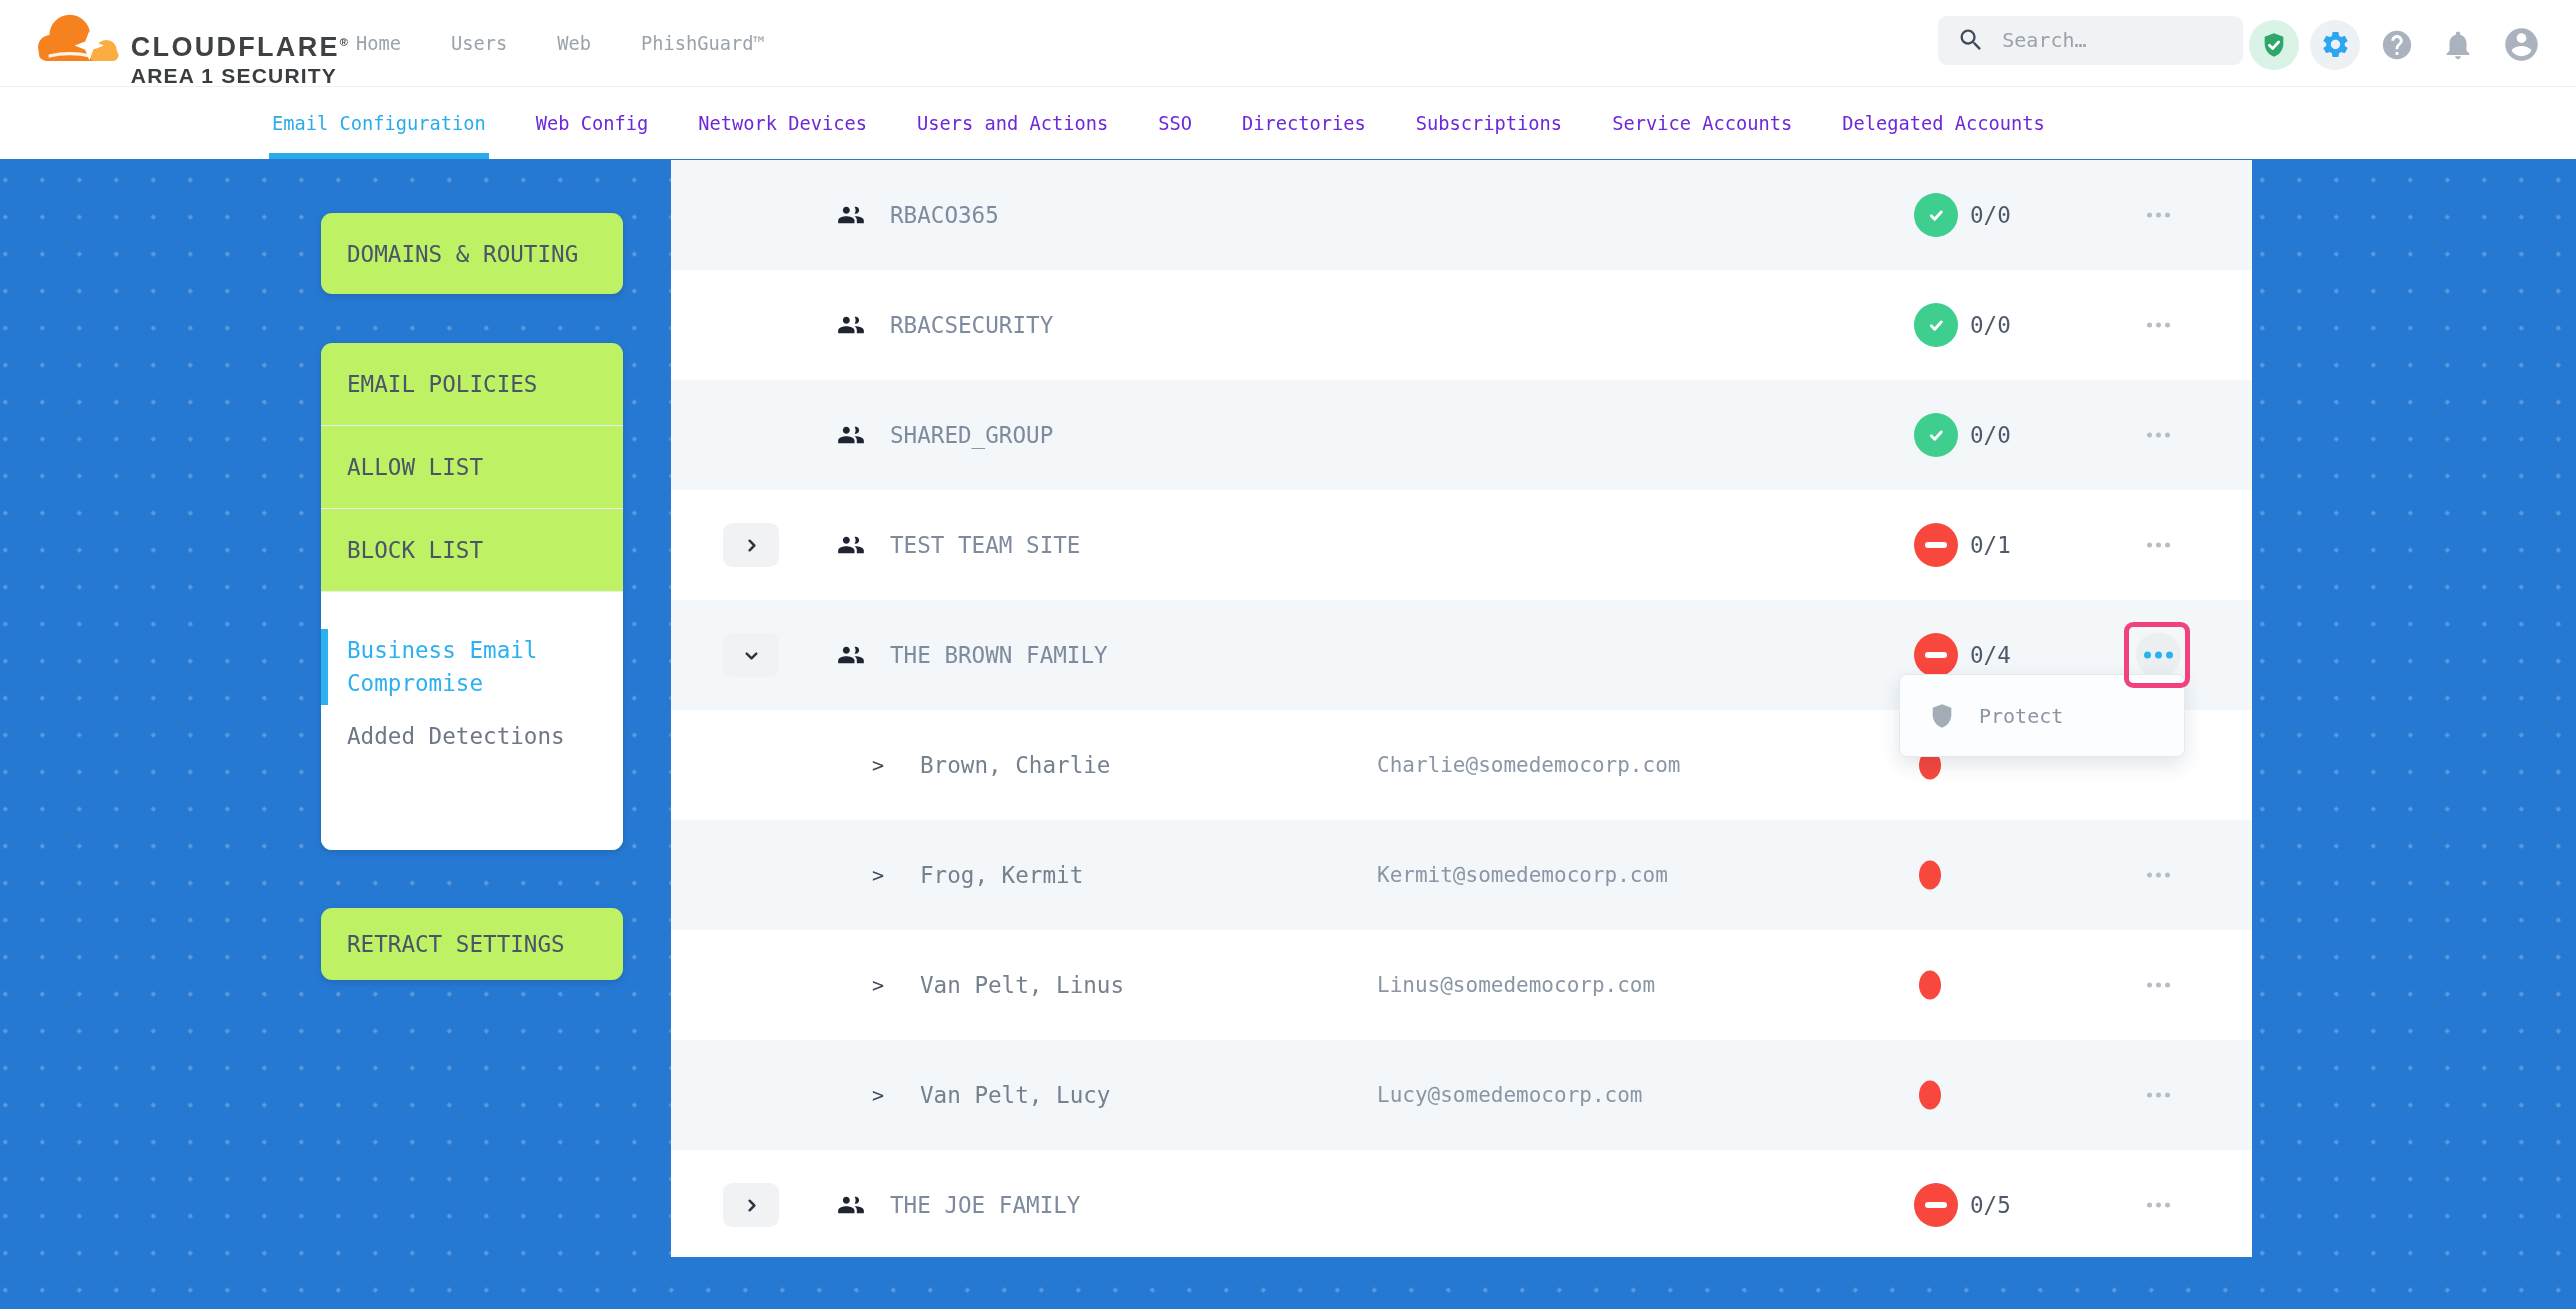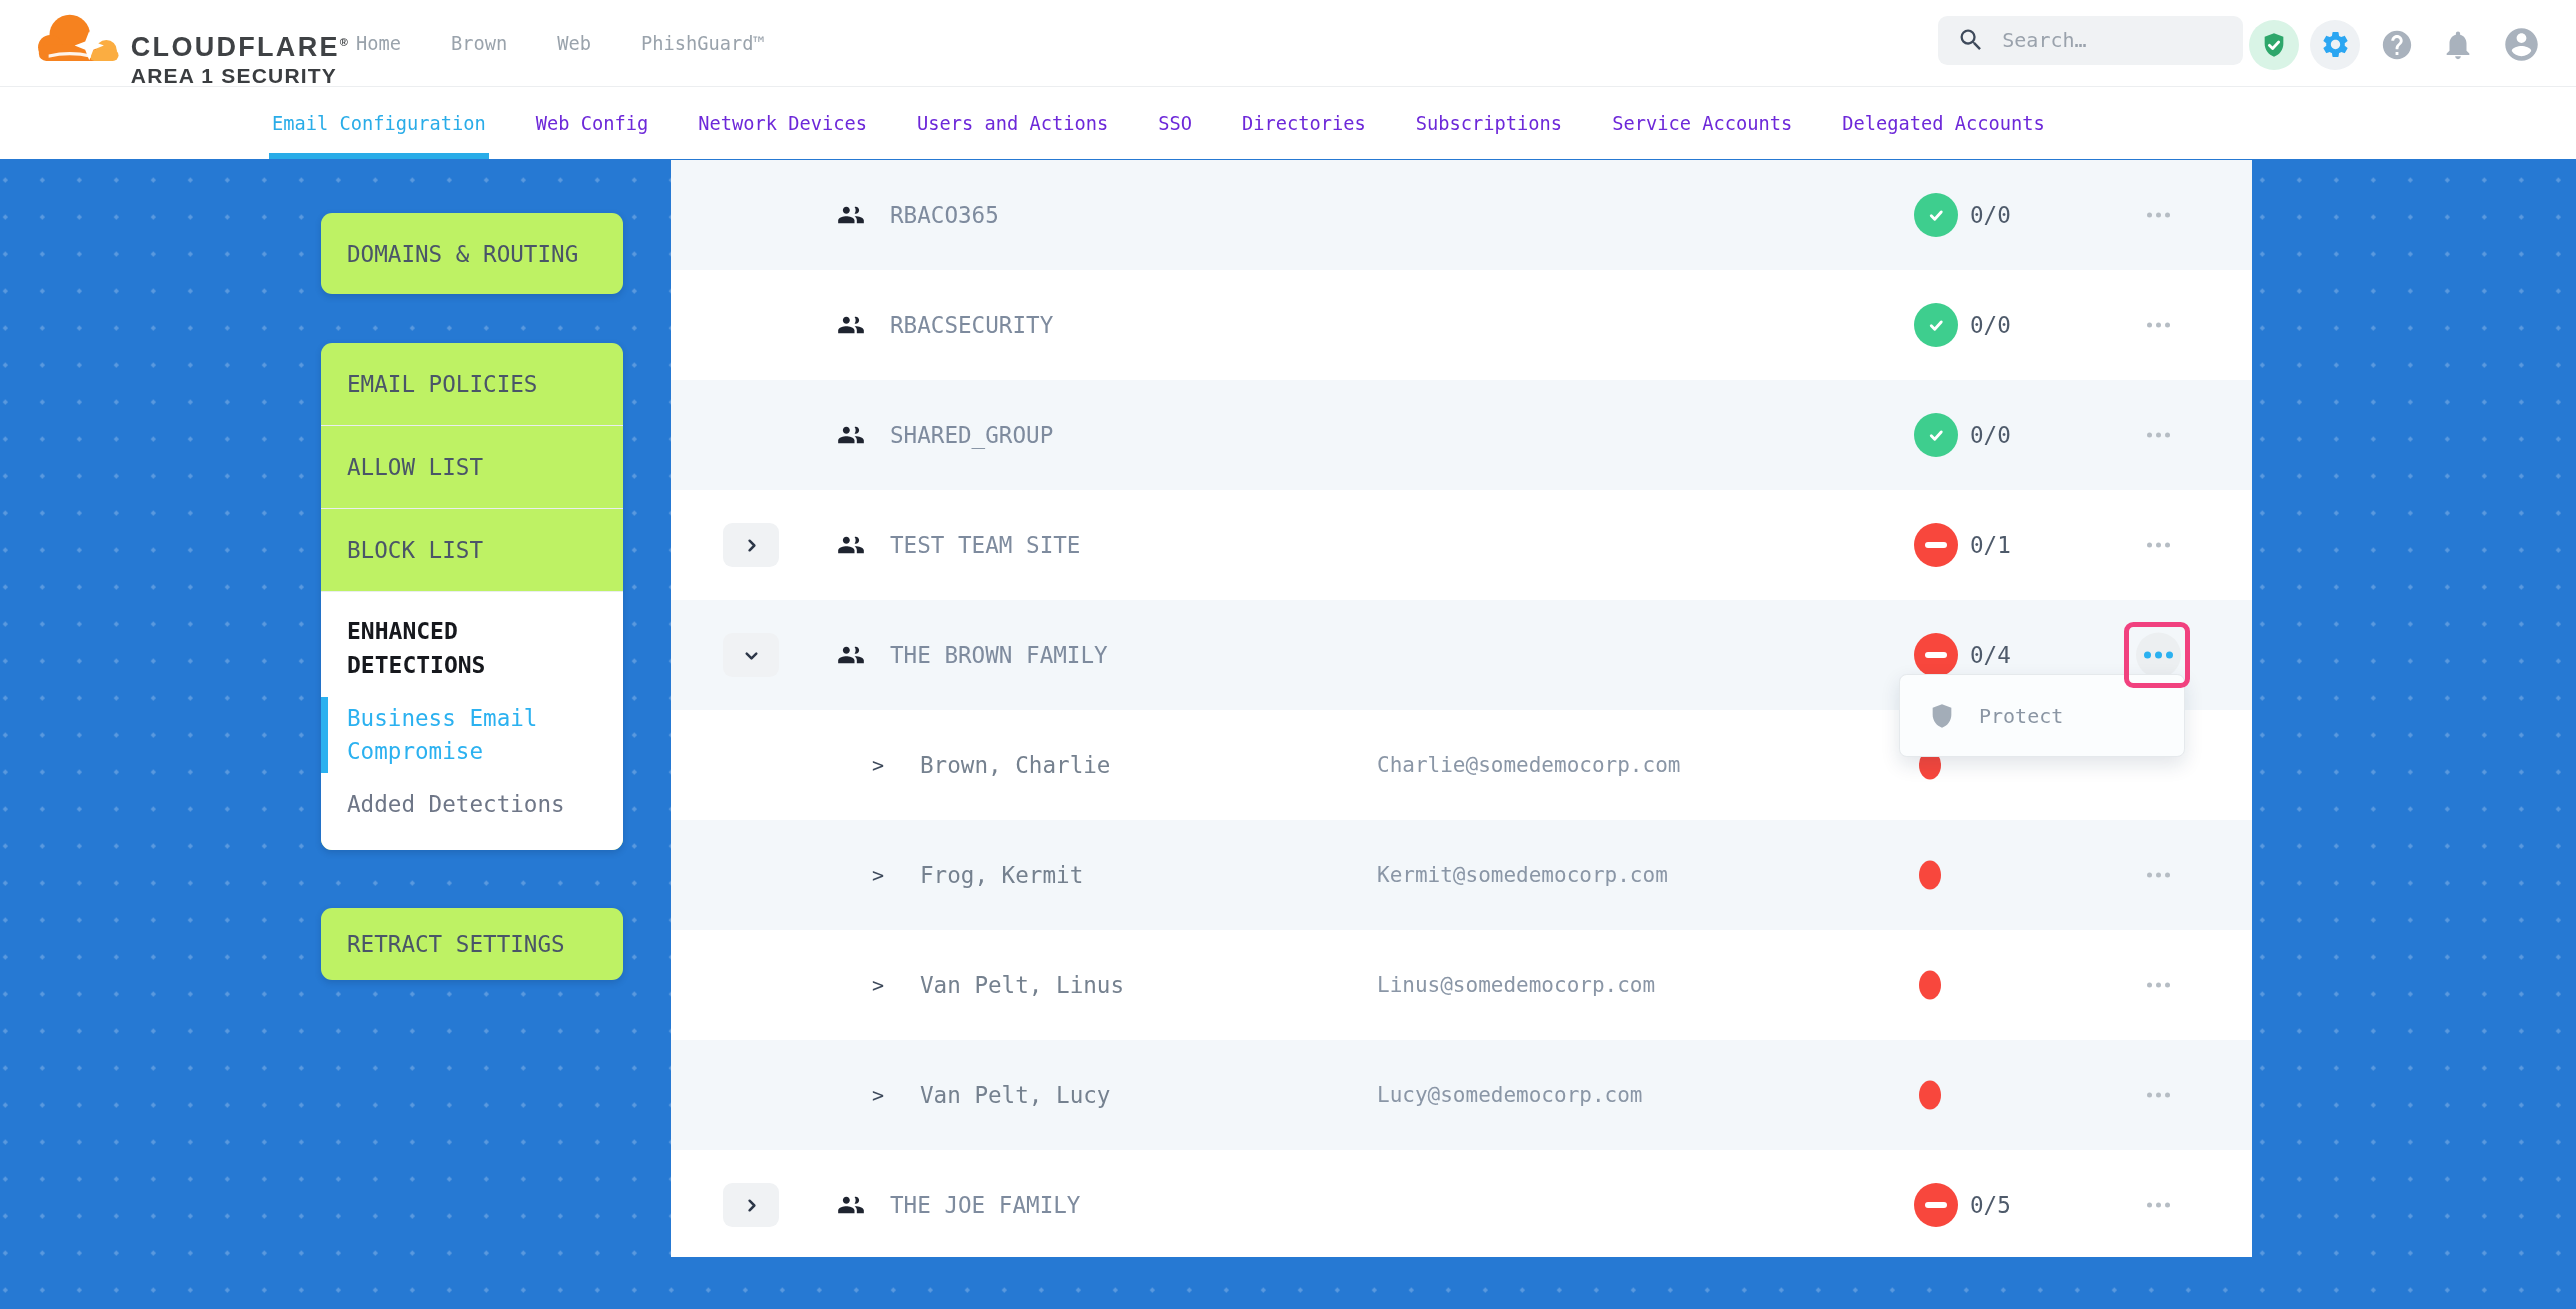--- a/index.html
+++ b/index.html
@@ -108,21 +108,21 @@
         <path d="M14 56 Q40 50 66 56 L66 60 Q40 54 14 60 Z" fill="#ffffff" opacity="0.9"></path>
       </svg>
       <div class="brand-text">
         <div class="brand-name"><span>CLOUDFLARE</span><span class="brand-reg">®</span></div>
         <div class="brand-sub">AREA 1 SECURITY</div>
       </div>
     </div>
 
     <nav class="top-nav" id="top-nav">
         <span class="nav-item">Home</span>
-        <span class="nav-item">Brown</span>
+        <span class="nav-item">Users</span>
         <span class="nav-item">Web</span>
         <span class="nav-item">PhishGuard™</span>
       </nav>
 
     <div class="search">
       <svg viewBox="0 0 24 24">
         <path fill="#3E4A5B" d="M15.5 14h-.79l-.28-.27A6.47 6.47 0 0 0 16 9.5 6.5 6.5 0 1 0 9.5 16c1.61 0 3.09-.59 4.23-1.57l.27.28v.79l5 4.99L20.49 19l-4.99-5zm-6 0C7.01 14 5 11.99 5 9.5S7.01 5 9.5 5 14 7.01 14 9.5 11.99 14 9.5 14z"></path>
       </svg>
       <input type="text" placeholder="Search…" style="">
     </div>
@@ -173,21 +173,20 @@
     <span>DOMAINS &amp; ROUTING</span>
   </div>
 
   <div class="card" id="card-policies">
     <div id="policy-items">
         <div class="pol-item">EMAIL POLICIES</div>
         <div class="pol-item">ALLOW LIST</div>
         <div class="pol-item">BLOCK LIST</div>
       </div>
     <div class="enhanced">
-      <div class="enh-title">ENHANCED DETECTIONS</div>
       <div class="enh-link active">Business Email Compromise</div>
       <div class="enh-link muted">Added Detections</div>
     </div>
   </div>
 
   <div class="card simple" id="card-retract">
     <span>RETRACT SETTINGS</span>
   </div>
 
   <main class="grid" id="grid">

